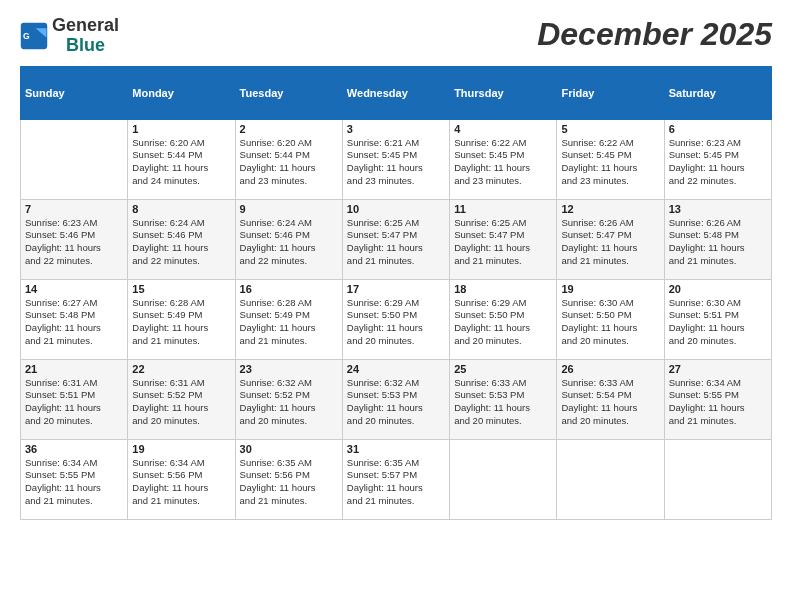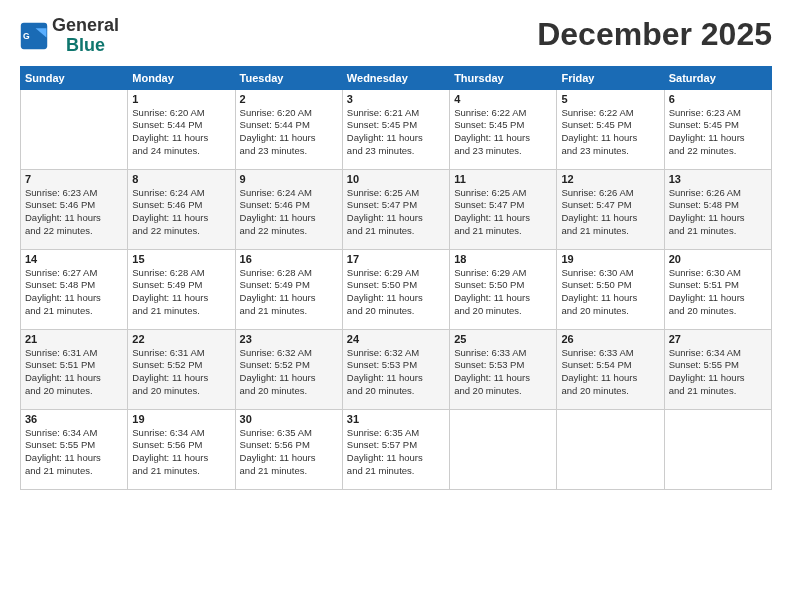--- a/index.html
+++ b/index.html
@@ -34,39 +34,40 @@
       line-height: 1.1;
       text-align: center;
     }
     .logo-text .blue { color: #0f766e; }
     .logo-icon {
       width: 28px;
       height: 28px;
     }
     .title-block {
       text-align: left;
+      font-style: italic;
     }
     .month-title {
       font-size: 32px;
       font-weight: bold;
       color: #333;
     }
     .subtitle {
       font-size: 14px;
       color: #555;
     }
     .calendar {
       width: 100%;
       border-collapse: collapse;
       font-size: 10px;
     }
     .calendar thead tr th {
       background: #1a6bb5;
       color: #fff;
-      padding: 5px 4px;
+      padding: 20px 4px;
       text-align: left;
       font-size: 11px;
       font-weight: bold;
       border: 1px solid #1a6bb5;
     }
     .calendar tbody tr td {
       vertical-align: top;
       border: 1px solid #ccc;
       padding: 3px 4px;
       height: 80px;

